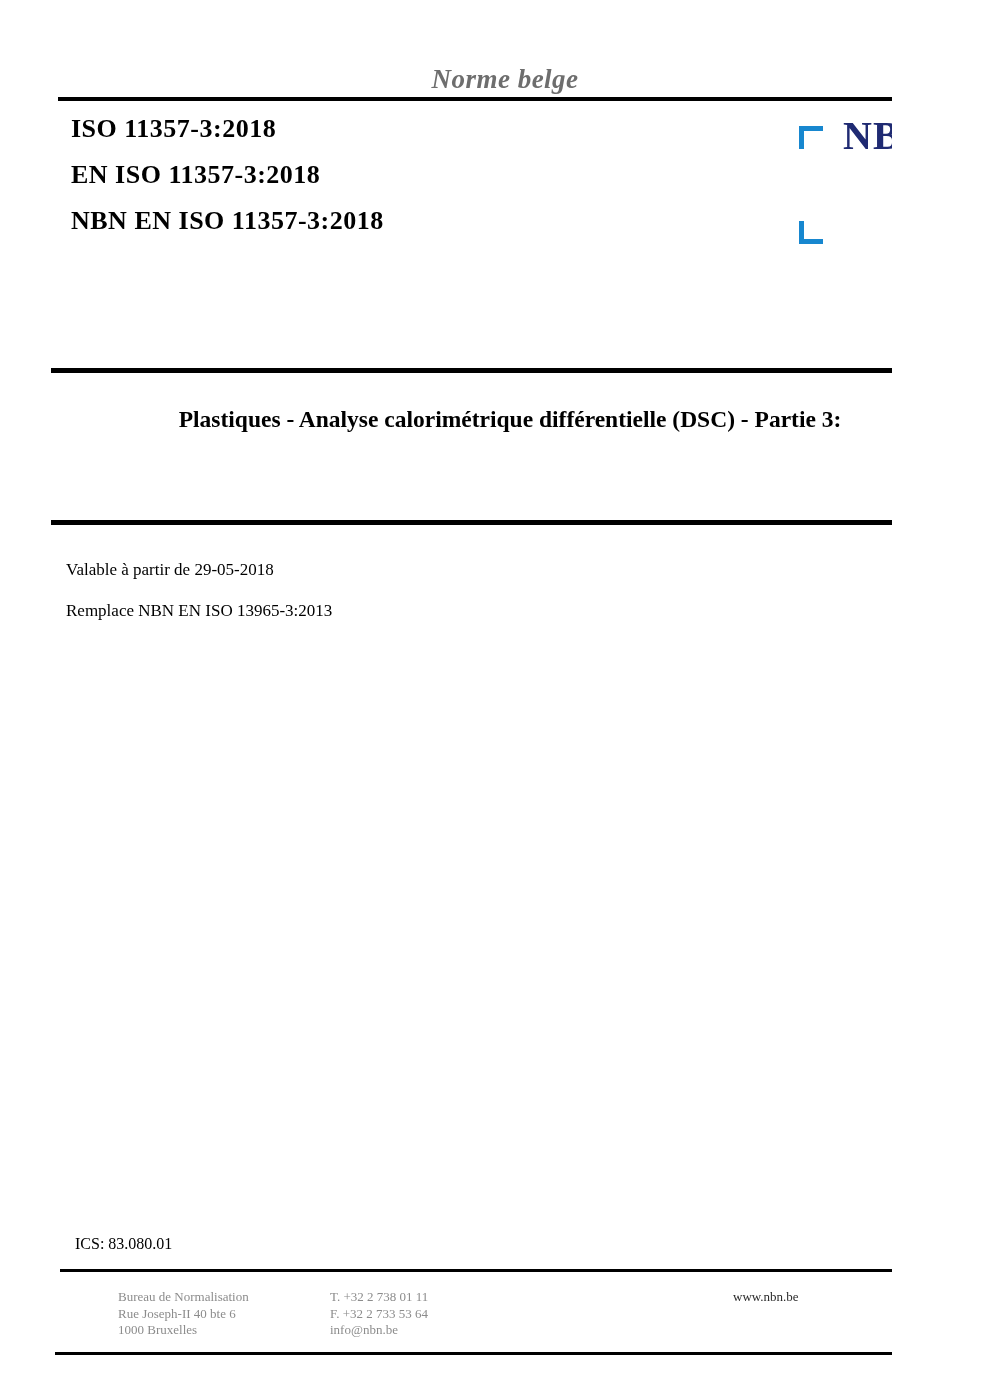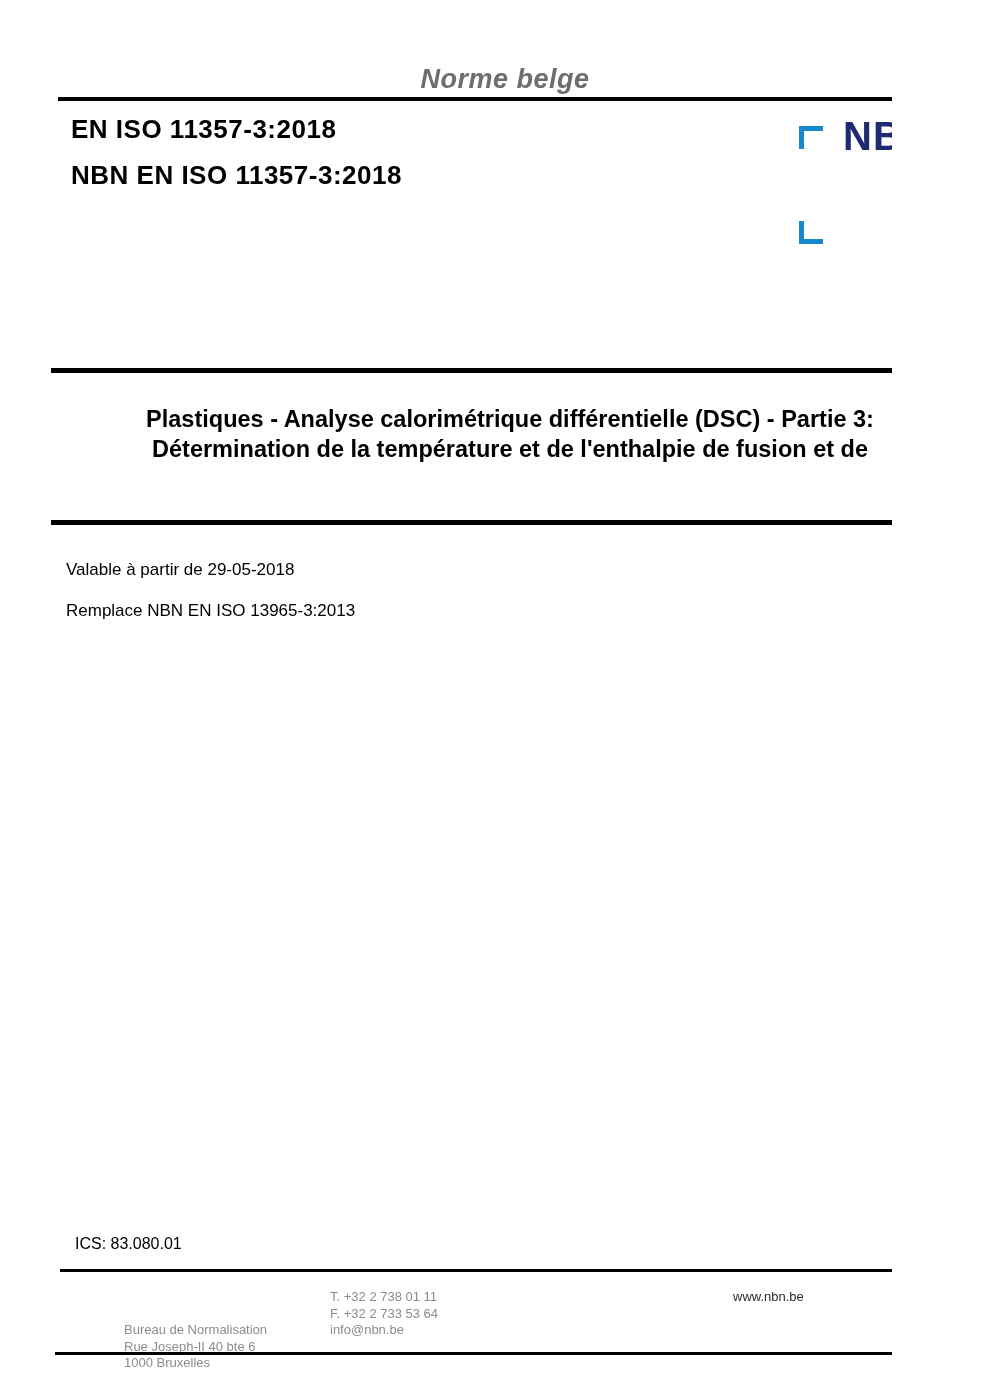--- a/index.html
+++ b/index.html
@@ -5,21 +5,21 @@
   html, body {
     margin: 0;
     padding: 0;
     background: #ffffff;
   }
   .page {
     position: relative;
     width: 892px;
     height: 1393px;
     background: #ffffff;
-    font-family: Liberation Sans, sans-serif;
+    font-family: Liberation Serif, serif;
     color: #000000;
     overflow: hidden;
     border-radius: 24px;
   }
   .abs { position: absolute; }
 
   
   .norme-belge {
     top: 64px;
     left: 0;
@@ -88,21 +88,21 @@
   .ics { left: 75px; top: 1235px; font-size: 16px; }
 
   
   .footer-col {
     top: 1289px;
     font-size: 13px;
     line-height: 16.5px;
     color: var(--footer-gray, #8c8c8c);
     white-space: nowrap;
   }
-  .footer-col-address { left: 124px; margin-top: 33px; }
+  .footer-col-address { left: 118px; }
   .footer-col-contact { left: 330px; }
   .footer-col-banking { left: 518px; }
   .footer-website {
     left: 733px;
     top: 1289px;
     font-size: 13px;
     color: #2b2b2b;
     text-align: center;
   }
 
@@ -115,34 +115,34 @@
 </head>
 <body>
 
 <div class="page">
 
   <div class="abs norme-belge">Norme belge</div>
 
   <div class="abs bar bar-top"></div>
 
   <div class="abs codes">
+    <div>ISO 11357-3:2018</div>
     <div>EN ISO 11357-3:2018</div>
     <div>NBN EN ISO 11357-3:2018</div>
   </div>
 
   <div class="abs logo-text">NBN</div>
   <div class="abs bracket bracket-tl"></div>
   <div class="abs bracket bracket-bl"></div>
   <div class="abs bracket bracket-br"></div>
 
   <div class="abs bar bar-title-a"></div>
 
   <div class="abs doc-title">
     <div>Plastiques - Analyse calorimétrique différentielle (DSC) - Partie 3:</div>
-    <div>Détermination de la température et de l'enthalpie de fusion et de</div>
   </div>
 
   <div class="abs bar bar-title-b"></div>
 
   <div class="abs validity">Valable à partir de 29-05-2018</div>
   <div class="abs replaces">Remplace NBN EN ISO 13965-3:2013</div>
 
   <div class="abs ics">ICS: 83.080.01</div>
 
   <div class="abs bar bar-footer"></div>

